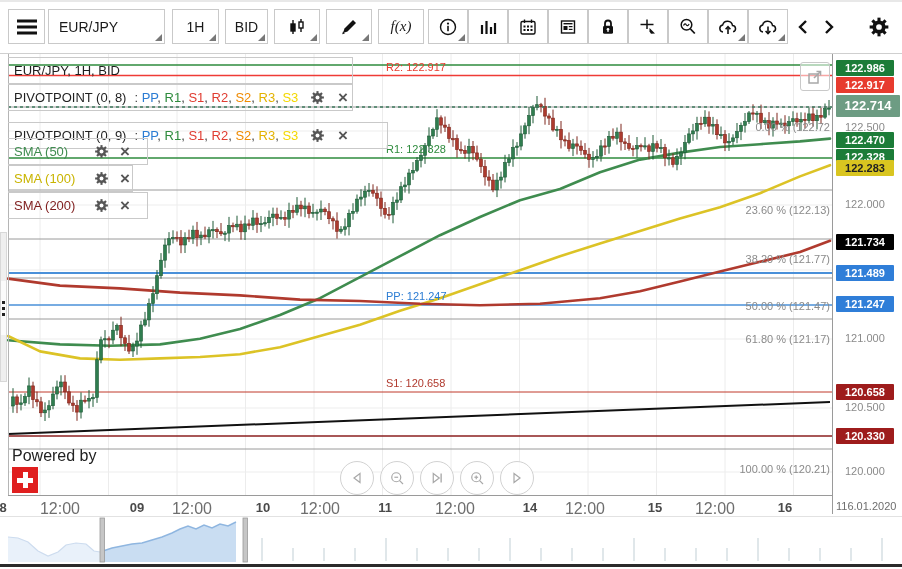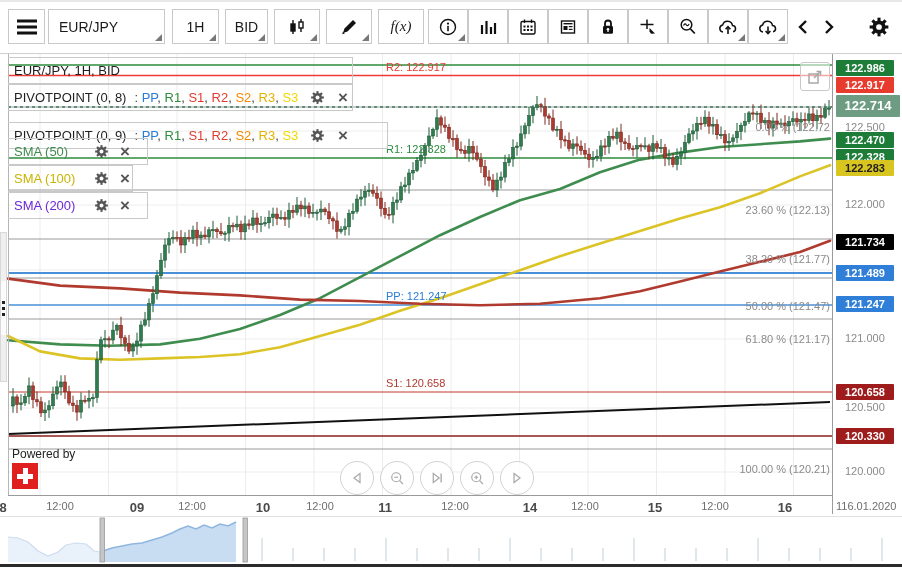--- a/index.html
+++ b/index.html
@@ -31,29 +31,29 @@
   .plabel{position:absolute;font-size:11px;white-space:nowrap;pointer-events:none;}
   .fiblabel{position:absolute;font-size:11px;color:#8a8a8a;white-space:nowrap;right:72px;pointer-events:none;margin-top:28px;}
   
   .paxis{position:absolute;left:833px;top:52px;width:69px;height:441px;background:#fff;}
   .ptick{position:absolute;left:12px;font-size:11px;color:#8a8a8a;}
   .badge{position:absolute;left:3px;width:58px;font-size:11px;font-weight:bold;color:#fff;
          text-align:center;border-radius:1px;box-sizing:border-box;}
   .badge.big{width:64px;font-size:13px;}
   
   .taxis{position:absolute;left:0;top:494px;width:832px;height:20px;background:#fff;}
-  .ttick{position:absolute;top:4px;width:48px;margin-left:-24px;text-align:center;font-size:11px;color:#6e6e6e;}
+  .ttick{position:absolute;top:4px;width:48px;margin-left:-24px;text-align:center;font-size:16px;color:#6e6e6e;}
   .ttick.bold{font-size:13px;font-weight:bold;color:#4a4a4a;}
   .corner-date{position:absolute;left:836px;top:498px;font-size:11px;color:#6e6e6e;white-space:nowrap;}
   
   .navstrip{position:absolute;left:0;top:514px;width:902px;height:48px;background:#fff;border-top:1px solid #e2e2e2;}
   .bottombar{position:absolute;left:0;top:562px;width:902px;height:3px;background:#2b2b2b;}
   
   .footer{position:absolute;left:12px;top:445px;}
-  .powered{font-size:12px;color:#222;}
+  .powered{font-size:16px;color:#222;}
   .logo-row{display:flex;align-items:center;margin-top:2px;}
   .swiss{width:26px;height:26px;background:#e01f1f;position:relative;}
   .swiss::before{content:"";position:absolute;left:5px;top:10.5px;width:16px;height:5px;background:#fff;}
   .swiss::after{content:"";position:absolute;left:10.5px;top:5px;width:5px;height:16px;background:#fff;}
   .brand{margin-left:7px;}
   .brand-name{font-size:17px;font-weight:bold;letter-spacing:.5px;color:#111;line-height:1;}
   .brand-tag{font-size:10px;color:#b9b9b9;margin-top:2px;}
   
   .cnav{position:absolute;left:340px;top:459px;display:flex;gap:6px;}
   .cbtn{width:32px;height:32px;border:1px solid #d2d2d2;border-radius:50%;background:rgba(255,255,255,.85);
@@ -745,21 +745,21 @@
           <rect x="8.6" y="1.5" width="2.8" height="17" transform="rotate(45 10 10)"></rect>
           <rect x="8.6" y="1.5" width="2.8" height="17" transform="rotate(90 10 10)"></rect>
           <rect x="8.6" y="1.5" width="2.8" height="17" transform="rotate(135 10 10)"></rect>
           <circle cx="10" cy="10" r="6"></circle>
         </g>
         <circle cx="10" cy="10" r="2.6" fill="#fff"></circle>
       </svg>
     <span class="ico-x" style="left:112px">×</span>
   </div>
   <div class="lrow" style="top:190px;width:140px">
-    <span style="color: #6d28d9; text-align: right;">SMA (200)</span>
+    <span style="color: #7f1d1d; text-align: right;">SMA (200)</span>
     <svg class="ico-gear" style="left:86px" width="15" height="15" viewBox="0 0 20 20">
         <g fill="#555">
           <rect x="8.6" y="1.5" width="2.8" height="17"></rect>
           <rect x="8.6" y="1.5" width="2.8" height="17" transform="rotate(45 10 10)"></rect>
           <rect x="8.6" y="1.5" width="2.8" height="17" transform="rotate(90 10 10)"></rect>
           <rect x="8.6" y="1.5" width="2.8" height="17" transform="rotate(135 10 10)"></rect>
           <circle cx="10" cy="10" r="6"></circle>
         </g>
         <circle cx="10" cy="10" r="2.6" fill="#fff"></circle>
       </svg>

